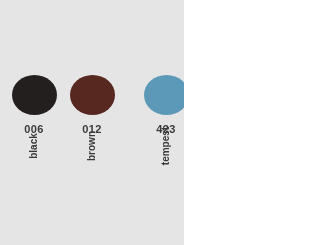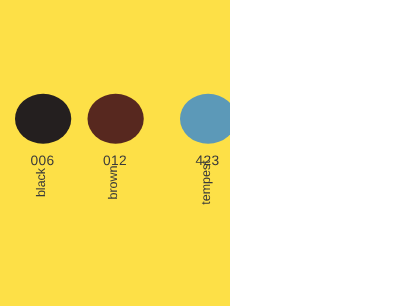--- a/index.html
+++ b/index.html
@@ -66,21 +66,21 @@
     color: #3a3a3a;
     white-space: nowrap;
     transform: rotate(-90deg);
     transform-origin: center center;
     display: block;
   }
 </style>
 </head>
 <body>
 
-<div id="color-swatch-panel" style="background: #fde047;">
+<div id="color-swatch-panel" style="background: #e5e5e5; font-weight: bold;">
 
   <div class="swatch-column" id="swatch-col-0">
     <span class="swatch-dot" style="background-color: rgb(36, 31, 31);"></span>
     <span class="swatch-code" style="color: rgb(58, 58, 58);">006</span>
     <span class="swatch-name-wrap">
       <span class="swatch-name" style="color: rgb(58, 58, 58);">black</span>
     </span>
   </div>
 
   <div class="swatch-column" id="swatch-col-1">

